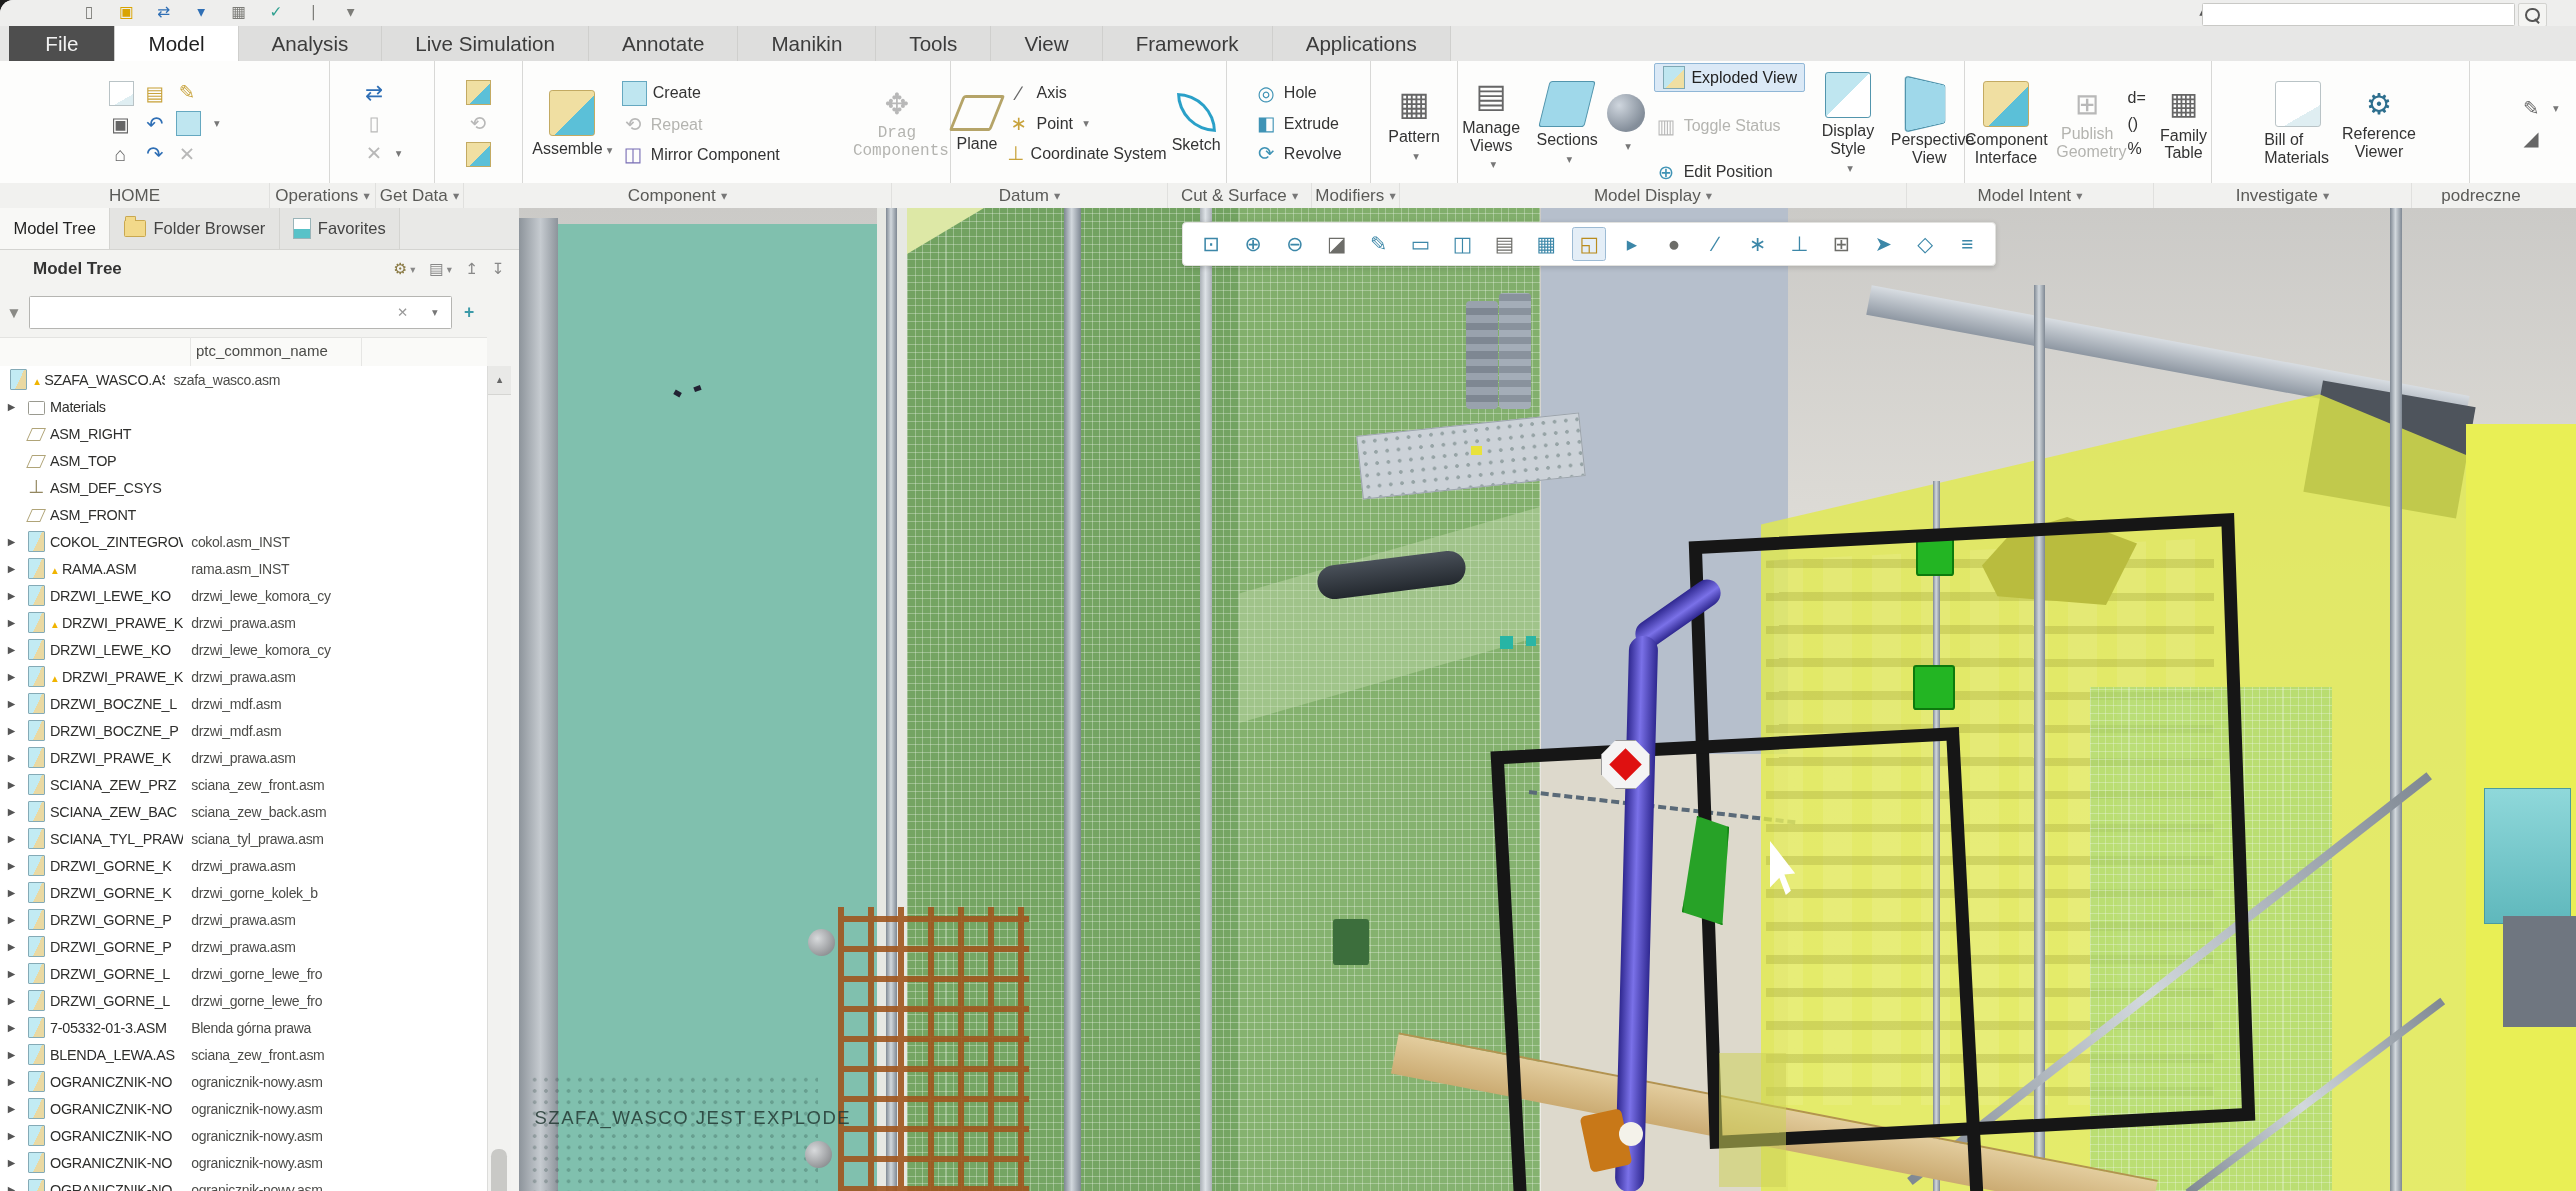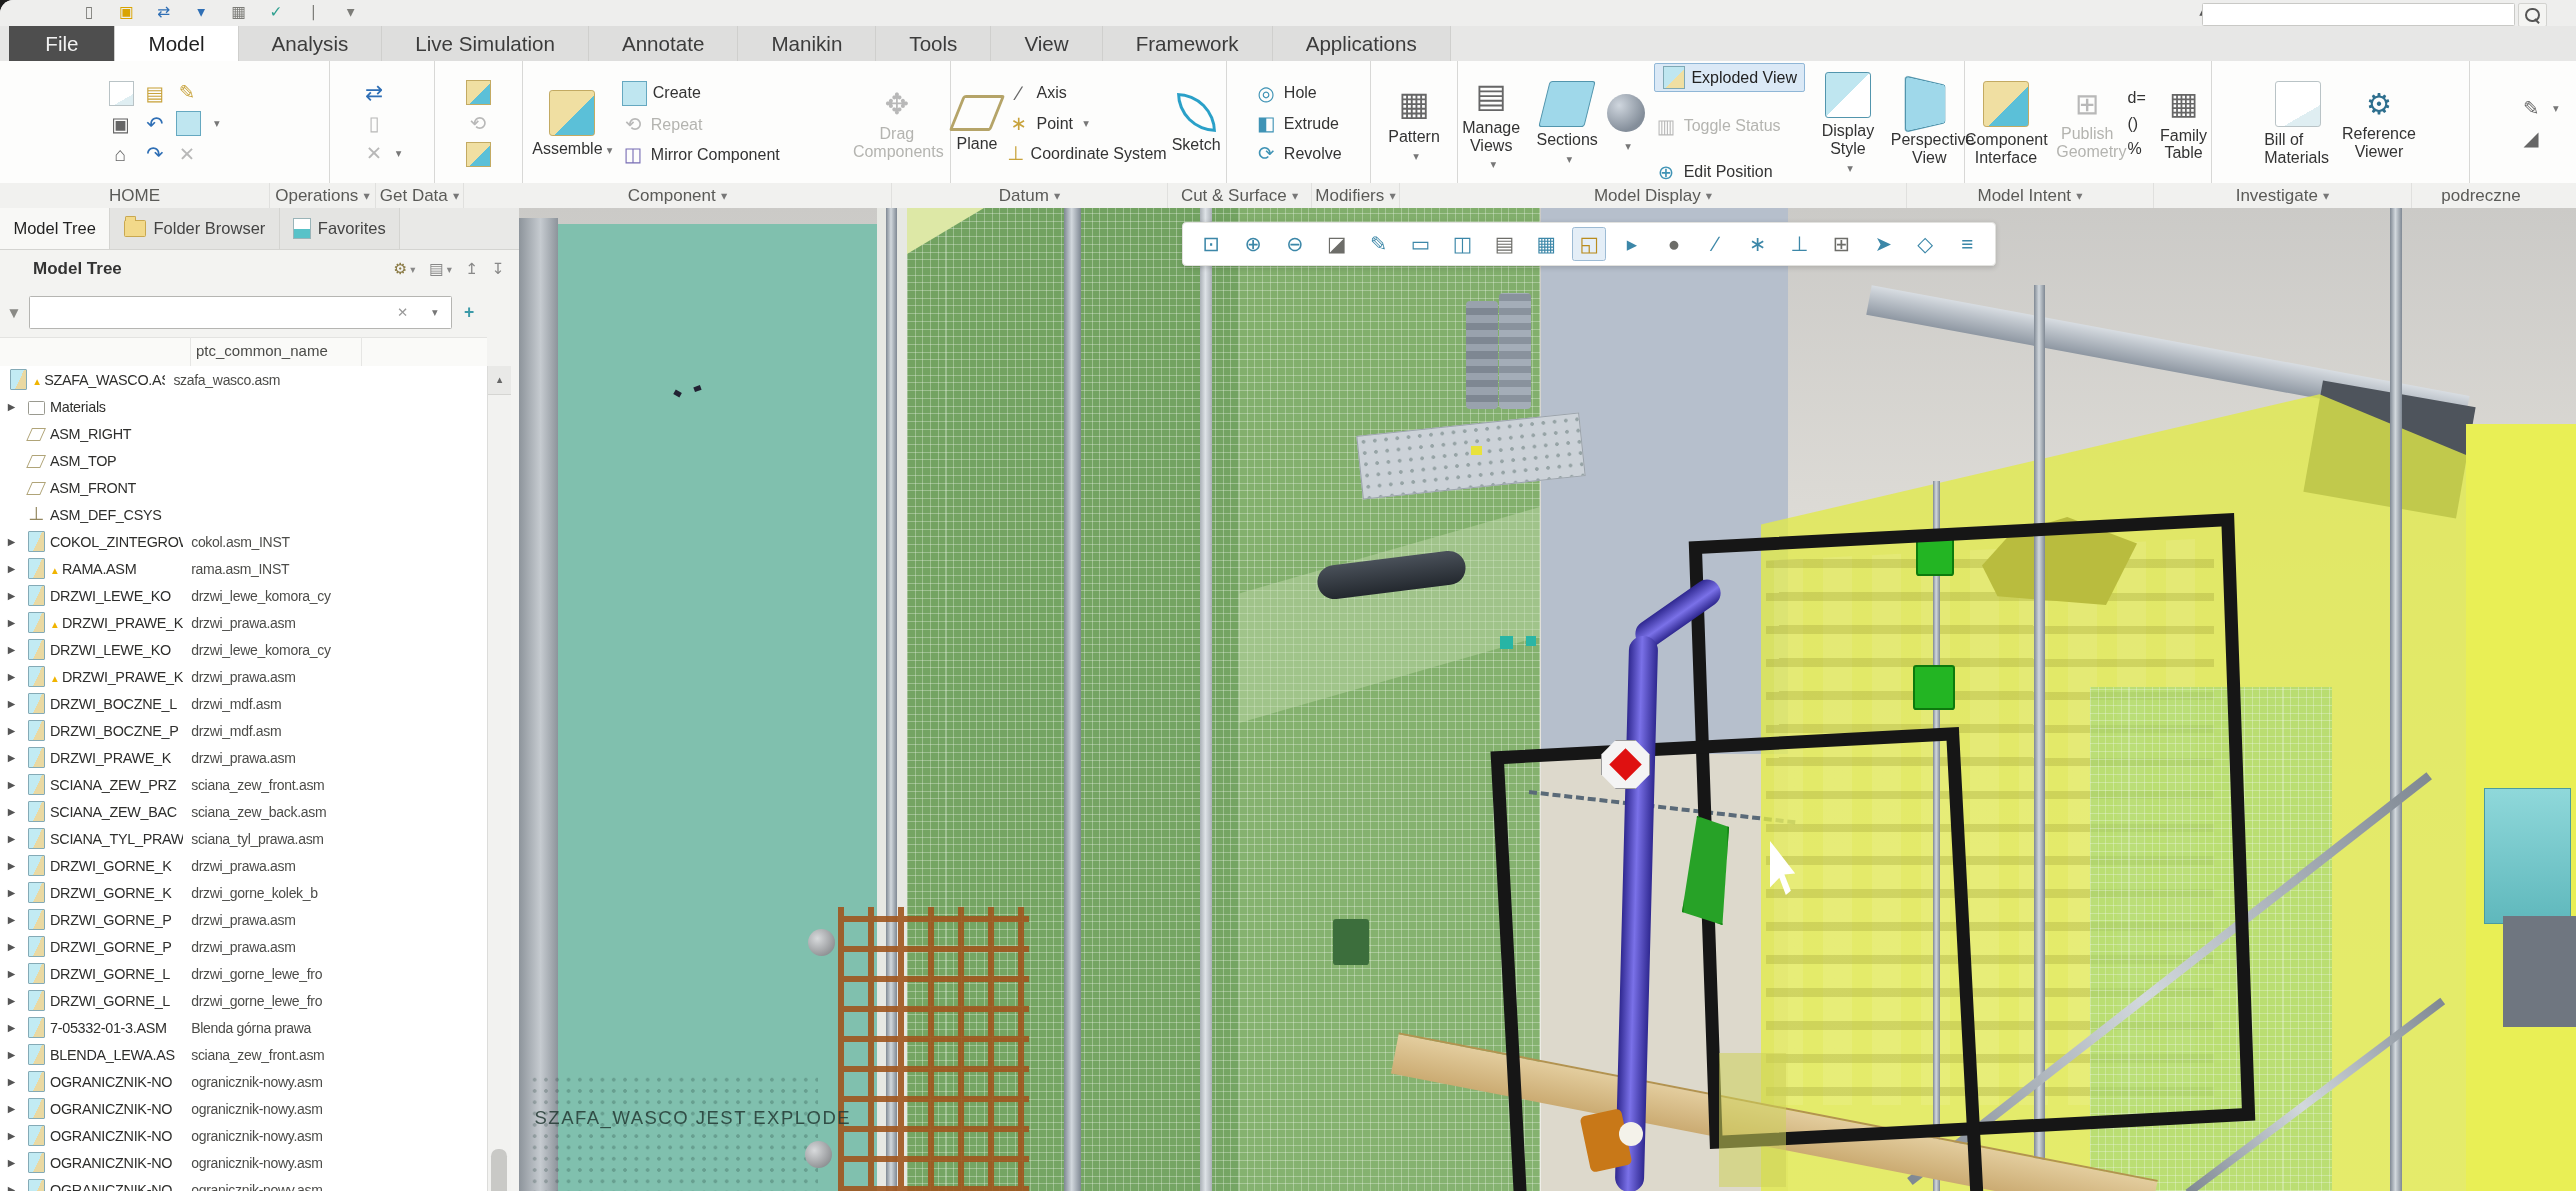--- a/index.html
+++ b/index.html
@@ -259,21 +259,21 @@
             <span class="sic glyph dark">⟲</span>
             <span>Repeat</span>
           </div>
         <div class="sbtn">
             <span class="sic glyph" style="color:#7a6fb5;">◫</span>
             <span>Mirror Component</span>
           </div>
       </div>
       <div class="bigbtn gray">
         <span class="sic glyph dark" style="font-size:29px;">✥</span>
-        <span style="white-space:normal;width:88px;text-align:center;line-height:1.1;">Drag Components</span>
+        <span style="white-space:normal;width:88px;text-align:center;line-height:1.1;font-family:Liberation Mono, monospace;">Drag Components</span>
       </div>
     </div>
 
     <div class="grp" style="width:276px;">
       <div class="bigbtn">
         <span class="bic" style="background:transparent;border:3.1px solid #b5a468;transform:skewX(-22deg);width:36px;height:30px;"></span>
         <span>Plane</span>
       </div>
       <div class="stack" style="width:155px;">
         <div class="sbtn">
@@ -491,34 +491,34 @@
         <span class="cm"></span>
       </div>
         <div class="trow" data-icon="plane" data-noarrow="1">
         <span class="arr">▶</span>
         <span class="ric">
             <span class="ic"></span>
           </span>
         <span class="nm">ASM_TOP</span>
         <span class="cm"></span>
       </div>
+        <div class="trow" data-icon="csys" data-noarrow="1">
+        <span class="arr">▶</span>
+        <span class="ric">
+            <span class="ic"></span>
+          </span>
+        <span class="nm">ASM_DEF_CSYS</span>
+        <span class="cm"></span>
+      </div>
         <div class="trow" data-icon="plane" data-noarrow="1">
         <span class="arr">▶</span>
         <span class="ric">
             <span class="ic"></span>
           </span>
         <span class="nm">ASM_FRONT</span>
-        <span class="cm"></span>
-      </div>
-        <div class="trow" data-icon="csys" data-noarrow="1">
-        <span class="arr">▶</span>
-        <span class="ric">
-            <span class="ic"></span>
-          </span>
-        <span class="nm">ASM_DEF_CSYS</span>
         <span class="cm"></span>
       </div>
         <div class="trow" data-icon="asm">
         <span class="arr">▶</span>
         <span class="ric">
             <span class="ic"></span>
           </span>
         <span class="nm">COKOL_ZINTEGROW</span>
         <span class="cm">cokol.asm_INST</span>
       </div>

